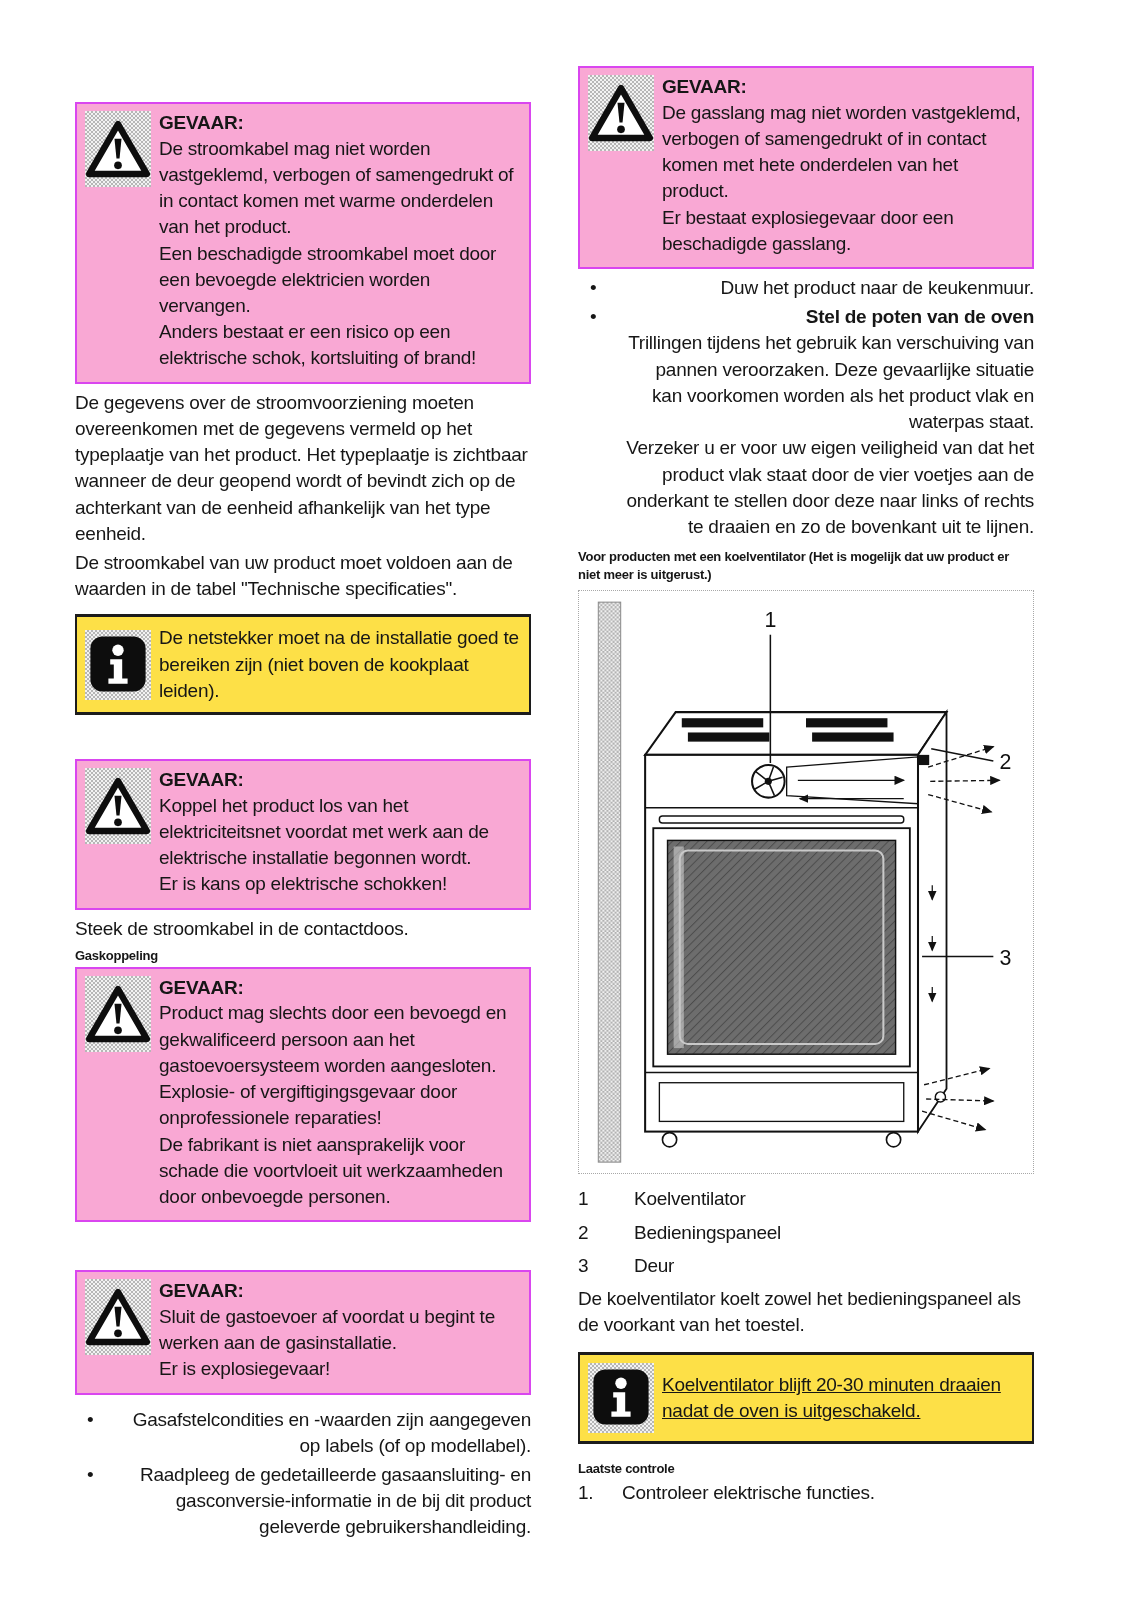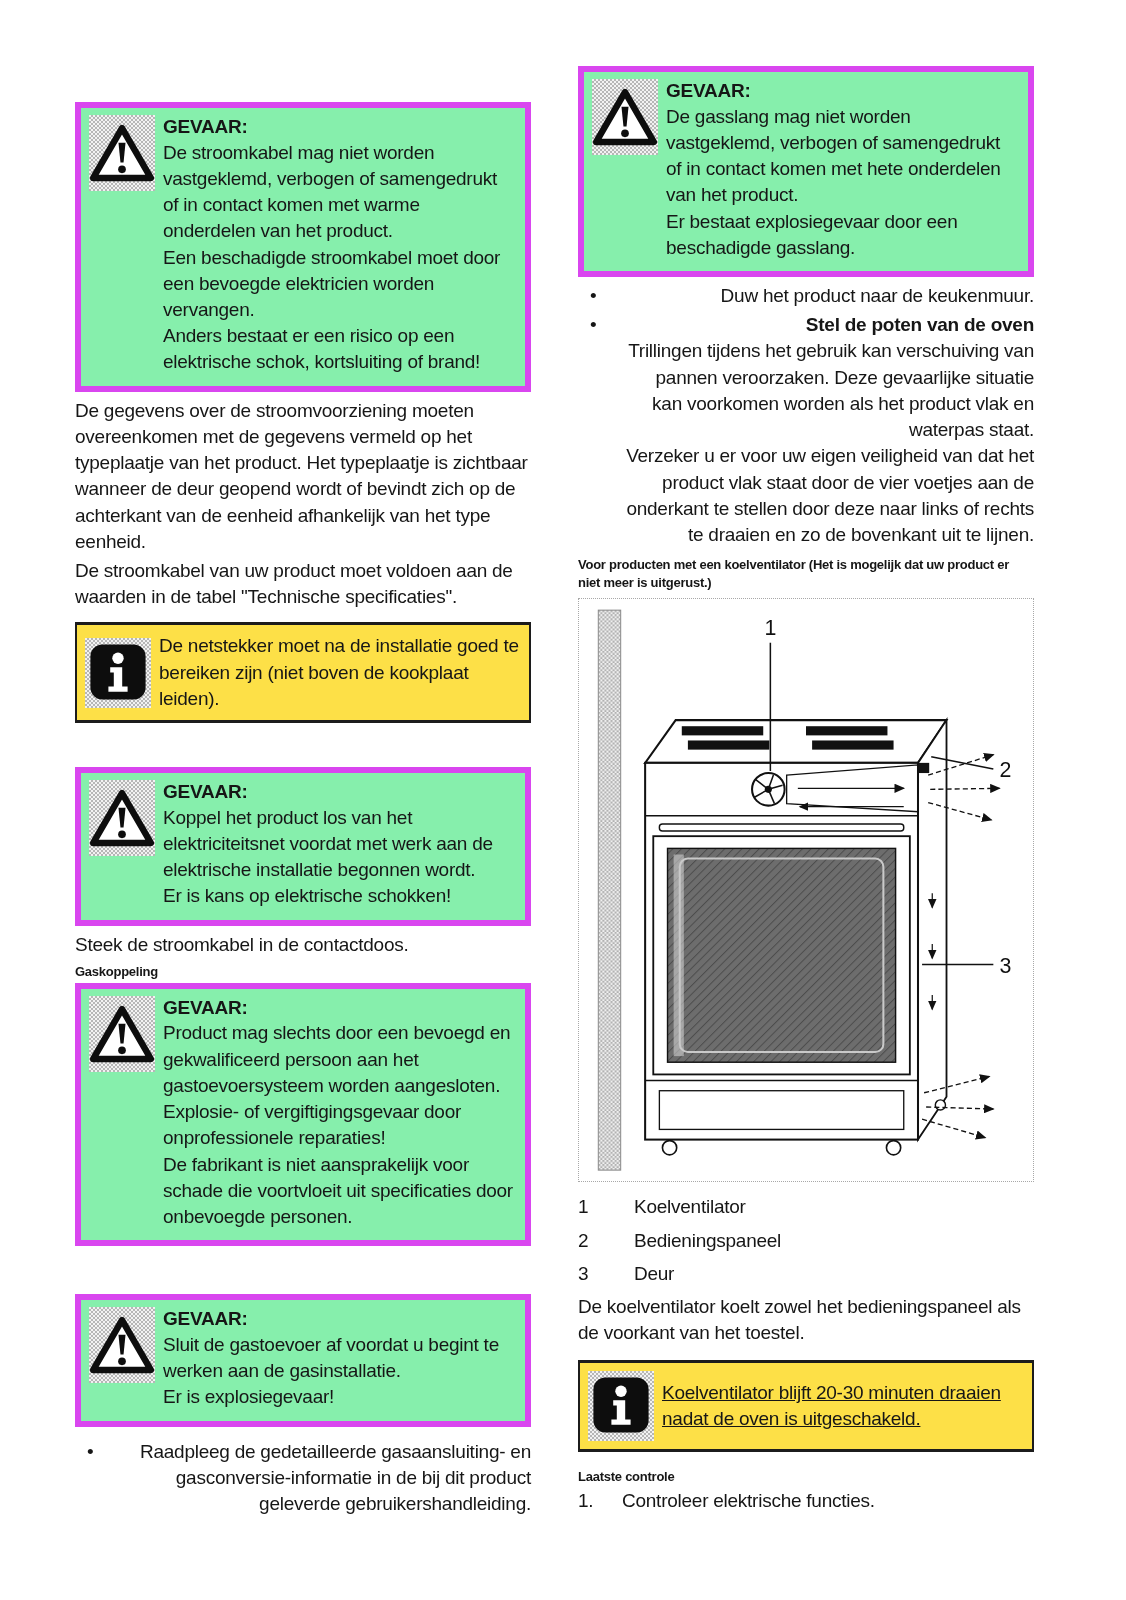--- a/index.html
+++ b/index.html
@@ -20,21 +20,21 @@
   .bold { font-weight: 700; }
 
   
   .hatch {
     background-color: #f2f2f2;
     background-image: repeating-conic-gradient(#b6b6b6 0% 25%, #f2f2f2 0% 50%);
     background-size: 4px 4px;
   }
 
   
-  .warnbox { position: relative; border: 6px solid #d946ef; padding: 7px 8px 10px 8px; margin-bottom: 6px; background: #86efac; }
+  .warnbox { position: relative; border: 2px solid #d946ef; padding: 7px 8px 10px 8px; margin-bottom: 6px; background: #f9a8d4; }
   .warnbox .w-icon { position: absolute; top: 7px; left: 8px; width: 66px; height: 76px; }
   .warnbox .w-icon svg { position: absolute; left: 1px; top: 3px; width: 64px; height: 70px; }
   .warnbox .content { margin-left: 74px; min-height: 80px; }
   .warnbox h3 { margin: 0; font-size: 19px; line-height: 1.3; }
 
   
   .infobox { border: 2px solid #1c1c1c; border-top-width: 3px; border-bottom-width: 3px;
              padding: 8px 8px; display: flex; gap: 8px; align-items: center; background: #fde047; }
   .infobox .i-icon { position: relative; width: 66px; height: 70px; flex: 0 0 66px; }
   .infobox .i-icon svg { position: absolute; left: 3px; top: 4px; width: 60px; height: 60px; }
@@ -126,40 +126,43 @@
           <svg viewBox="0 0 100 90">
             <path d="M50 6 L95 84 L5 84 Z" fill="#fff" stroke="#0d0d0d" stroke-width="10" stroke-linejoin="round"></path>
             <path d="M44.5 29 L55.5 29 L52.4 60 L47.6 60 Z" fill="#0d0d0d"></path>
             <circle cx="50" cy="70.5" r="6" fill="#0d0d0d"></circle>
           </svg>
         </div>
         <div class="content">
           <h3>GEVAAR:</h3>
           <p>Product mag slechts door een bevoegd en gekwalificeerd persoon aan het gastoevoersysteem worden aangesloten.</p>
           <p>Explosie- of vergiftigingsgevaar door onprofessionele reparaties!</p>
-          <p>De fabrikant is niet aansprakelijk voor schade die voortvloeit uit specificaties door onbevoegde personen.</p>
+          <p>De fabrikant is niet aansprakelijk voor schade die voortvloeit uit werkzaamheden door onbevoegde personen.</p>
         </div>
       </div>
 
       <div class="warnbox mt-xl">
         <div class="w-icon hatch">
           <svg viewBox="0 0 100 90">
             <path d="M50 6 L95 84 L5 84 Z" fill="#fff" stroke="#0d0d0d" stroke-width="10" stroke-linejoin="round"></path>
             <path d="M44.5 29 L55.5 29 L52.4 60 L47.6 60 Z" fill="#0d0d0d"></path>
             <circle cx="50" cy="70.5" r="6" fill="#0d0d0d"></circle>
           </svg>
         </div>
         <div class="content">
           <h3>GEVAAR:</h3>
           <p>Sluit de gastoevoer af voordat u begint te werken aan de gasinstallatie.</p>
           <p>Er is explosiegevaar!</p>
         </div>
       </div>
 
       <ul class="bullets">
+        <li>
+          <span>Gasafstelcondities en -waarden zijn aangegeven op labels (of op modellabel).</span>
+        </li>
         <li>
           <span>Raadpleeg de gedetailleerde gasaansluiting- en gasconversie-informatie in de bij dit product geleverde gebruikershandleiding.</span>
         </li>
       </ul>
 
     </div>
 
     <div class="col col-right">
 
       <div class="warnbox">

